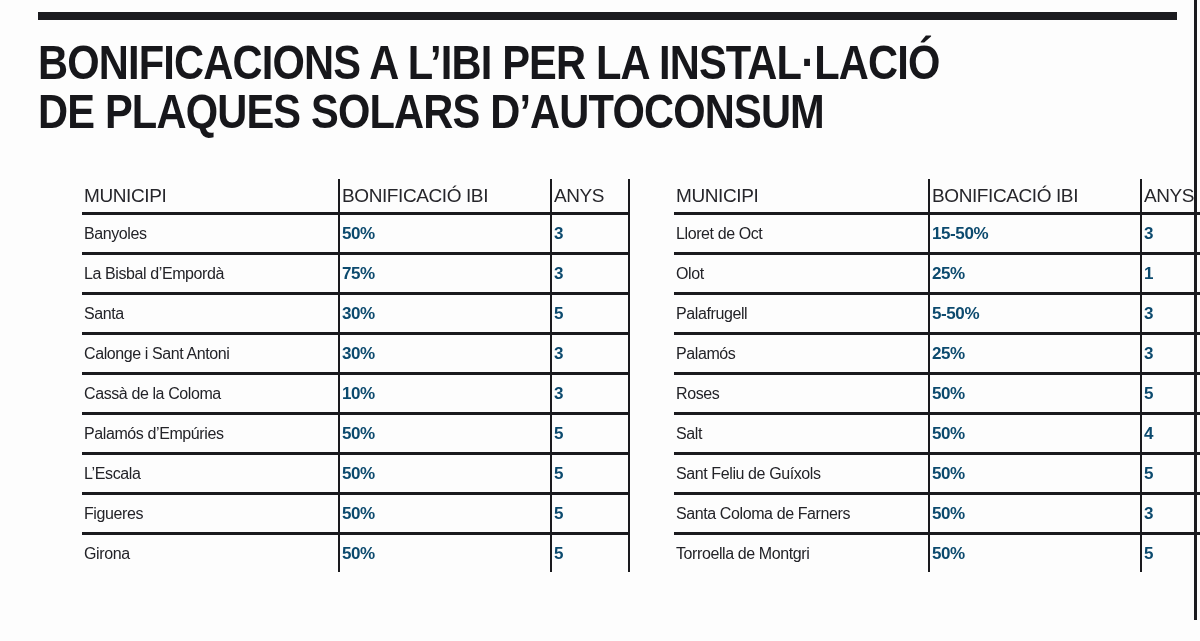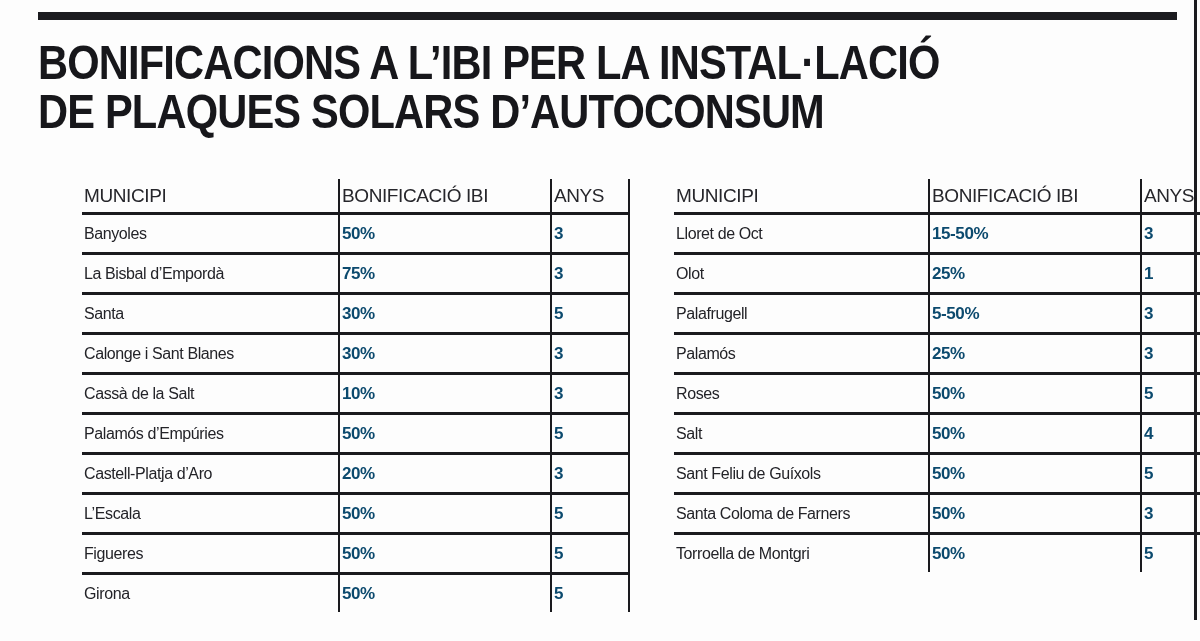--- a/index.html
+++ b/index.html
@@ -70,38 +70,33 @@
             <td>La Bisbal d’Empordà</td>
             <td>75%</td>
             <td>3</td>
           </tr>
           <tr>
             <td>Santa</td>
             <td>30%</td>
             <td>5</td>
           </tr>
           <tr>
-            <td>Calonge i Sant Blanes</td>
+            <td>Calonge i Sant Antoni</td>
             <td>30%</td>
             <td>3</td>
           </tr>
           <tr>
-            <td>Cassà de la Salt</td>
+            <td>Cassà de la Coloma</td>
             <td>10%</td>
             <td>3</td>
           </tr>
           <tr>
             <td>Palamós d’Empúries</td>
             <td>50%</td>
             <td>5</td>
-          </tr>
-          <tr>
-            <td>Castell-Platja d’Aro</td>
-            <td>20%</td>
-            <td>3</td>
           </tr>
           <tr>
             <td>L’Escala</td>
             <td>50%</td>
             <td>5</td>
           </tr>
           <tr>
             <td>Figueres</td>
             <td>50%</td>
             <td>5</td>

